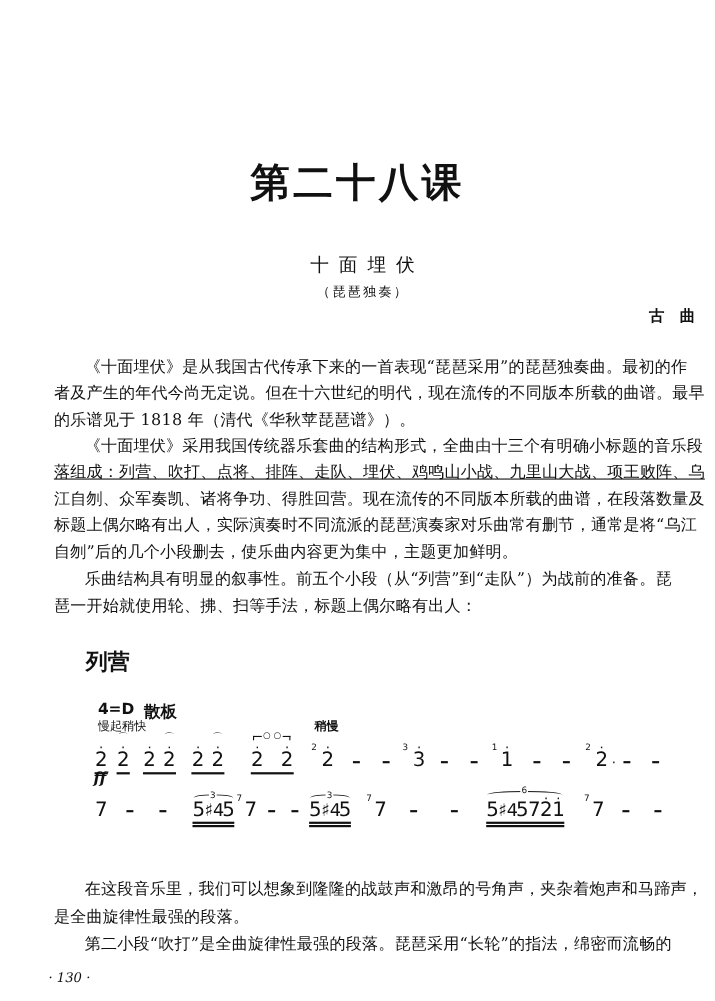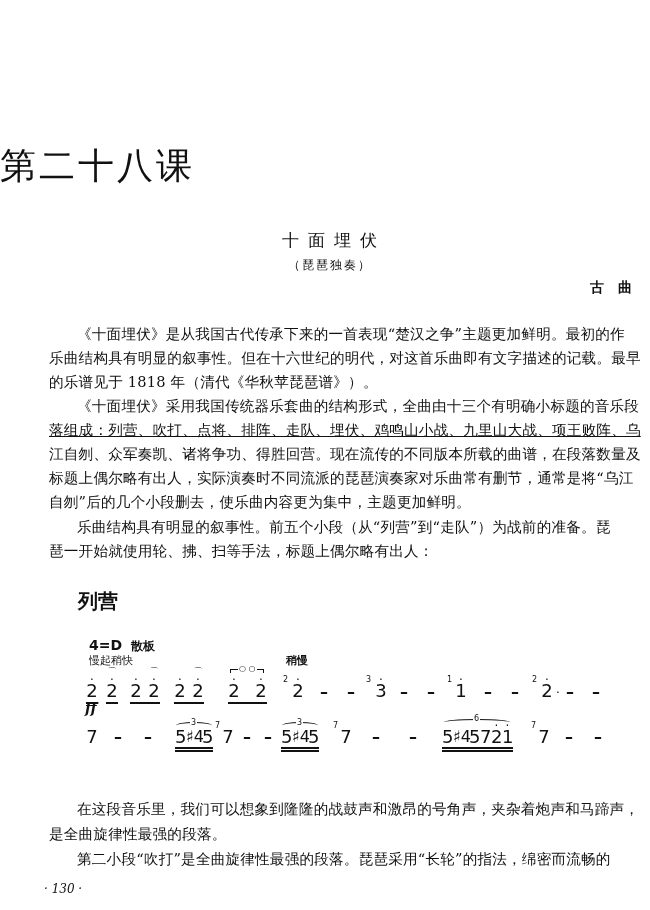--- a/index.html
+++ b/index.html
@@ -3,22 +3,22 @@
 <meta charset="utf-8">
 <style>
   html, body { margin: 0; padding: 0; background: #ffffff; }
   body {
     width: 650px; height: 910px; position: relative; overflow: hidden;
     font-family: "DejaVu Serif", "Liberation Serif", serif;
     color: #111;
   }
   .abs { position: absolute; }
   .lesson-title {
-    top: 142px; left: 0; width: 650px; text-align: left;
-    font-size: 36px; font-weight: normal; letter-spacing: 3px;
+    top: 142px; left: 0; width: 650px; text-align: center;
+    font-size: 36px; font-weight: bold; letter-spacing: 3px;
     font-family: "DejaVu Serif", serif;
   }
   .piece-title {
     top: 229px; left: 0; width: 650px; text-align: center;
     font-size: 17px; letter-spacing: 9px; padding-left: 18px; box-sizing: border-box;
   }
   .piece-subtitle {
     top: 257px; left: 0; width: 650px; text-align: center;
     font-size: 12px; letter-spacing: 2px; padding-left: 10px; box-sizing: border-box;
   }
@@ -34,21 +34,21 @@
 
   .notation-label {
     top: 588px; left: 78px; font-size: 20px; font-weight: bold;
     font-family: Liberation Serif, serif;
   }
   .key-sig {
     top: 637px; left: 89px; font-size: 14px; font-weight: bold;
     font-family: "DejaVu Sans", sans-serif;
   }
   .tempo-mark {
-    top: 638px; left: 131px; font-size: 12px; font-weight: bold;
+    top: 638px; left: 131px; font-size: 15px; font-weight: bold;
     font-family: Liberation Sans, sans-serif;
   }
   .expr-1 { top: 653px; left: 89px; font-size: 11px; font-weight: normal; font-family: "DejaVu Sans", sans-serif; }
   .expr-2 { top: 653px; left: 286px; font-size: 11px; font-weight: bold; font-family: "DejaVu Sans", sans-serif; }
 
   .note {
     position: absolute; font-family: "DejaVu Sans", "Liberation Sans", sans-serif;
     font-size: 18px; line-height: 18px; text-align: center;
   }
   .note .dot-above {
@@ -89,22 +89,22 @@
 </style>
 </head>
 <body>
 
 <div class="abs lesson-title">第二十八课</div>
 <div class="abs piece-title">十面埋伏</div>
 <div class="abs piece-subtitle">（琵琶独奏）</div>
 <div class="abs composer">古曲</div>
 
 <div>
-  <div class="para-line indent" style="top:325px;">《十面埋伏》是从我国古代传承下来的一首表现“楚汉之争”主题更加鲜明。最初的作</div>
-  <div class="para-line" style="top:349px;">乐曲结构具有明显的叙事性。但在十六世纪的明代，对这首乐曲即有文字描述的记载。最早</div>
+  <div class="para-line indent" style="top:325px;">《十面埋伏》是从我国古代传承下来的一首表现“琵琶采用”的琵琶独奏曲。最初的作</div>
+  <div class="para-line" style="top:349px;">者及产生的年代今尚无定说。但在十六世纪的明代，现在流传的不同版本所载的曲谱。最早</div>
   <div class="para-line" style="top:373px;">的乐谱见于 1818 年（清代《华秋苹琵琶谱》）。</div>
 </div>
 
 <div>
   <div class="para-line indent" style="top:397px;">《十面埋伏》采用我国传统器乐套曲的结构形式，全曲由十三个有明确小标题的音乐段</div>
   <div class="para-line" style="top:421px;text-decoration:underline;">落组成：列营、吹打、点将、排阵、走队、埋伏、鸡鸣山小战、九里山大战、项王败阵、乌</div>
   <div class="para-line" style="top:445px;">江自刎、众军奏凯、诸将争功、得胜回营。现在流传的不同版本所载的曲谱，在段落数量及</div>
   <div class="para-line" style="top:469px;">标题上偶尔略有出人，实际演奏时不同流派的琵琶演奏家对乐曲常有删节，通常是将“乌江</div>
   <div class="para-line" style="top:493px;">自刎”后的几个小段删去，使乐曲内容更为集中，主题更加鲜明。</div>
 </div>

